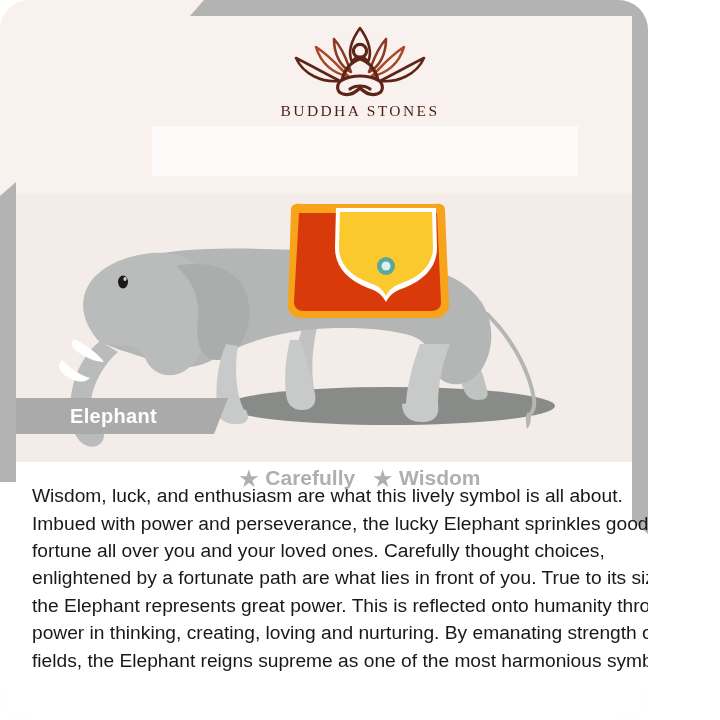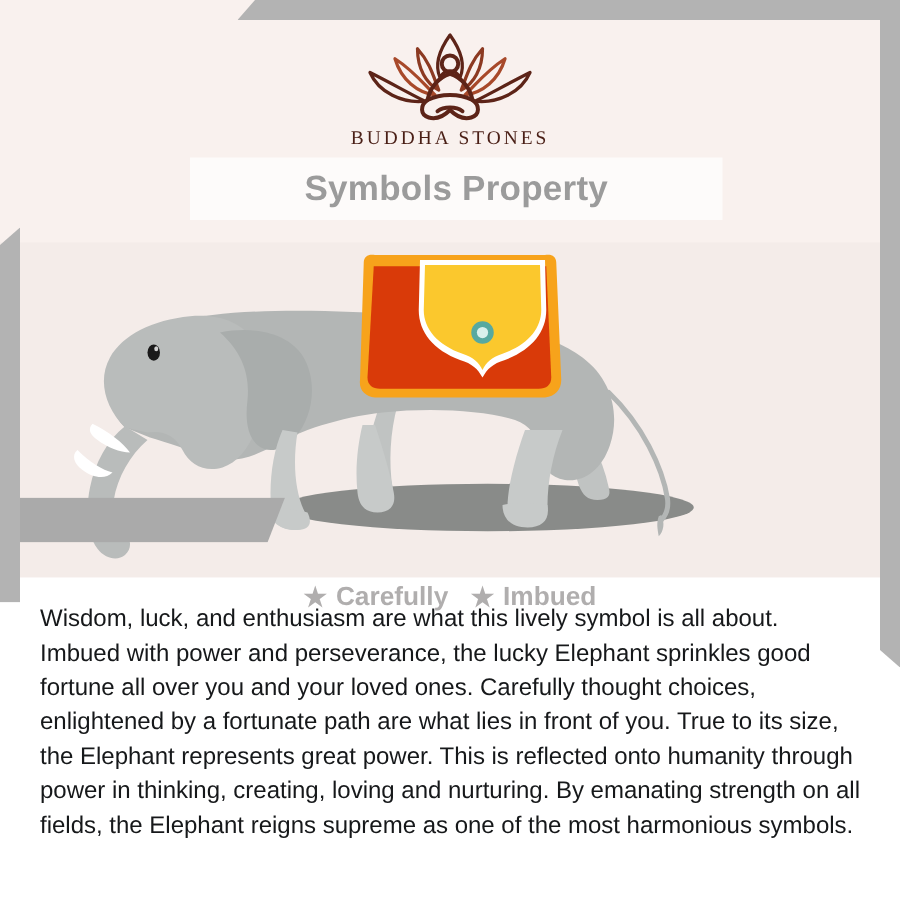--- a/index.html
+++ b/index.html
@@ -5,24 +5,25 @@
   html, body {
     margin: 0;
     padding: 0;
     background: #ffffff;
   }
   body {
     font-family: "Liberation Sans", sans-serif;
   }
   #page {
     position: relative;
-    width: 720px;
+    width: 648px;
     height: 720px;
     overflow: hidden;
     background: #f7efec;
+    border-radius: 30px;
   }
 
   
   .gray-bar-top {
     position: absolute;
     top: 0px;
     left: 190px;
     width: 530px;
     height: 16px;
     background: #b3b3b3;
@@ -213,21 +214,20 @@
         <path d="M82 37 C 72 40, 66 49, 64 58 C 70 55, 76 54, 82 54 C 88 54, 94 55, 100 58 C 98 49, 92 40, 82 37 Z"></path>
         <path d="M64 58 C 58 62, 58 70, 65 72 C 72 74, 78 70, 82 66"></path>
         <path d="M100 58 C 106 62, 106 70, 99 72 C 92 74, 86 70, 82 66"></path>
         <path d="M72 67 C 77 63, 87 63, 92 67"></path>
       </g>
     </svg>
     <div class="logo-word">BUDDHA STONES</div>
   </div>
 
   <div class="title-band"></div>
-  <div class="title-band-text">Symbols Property</div>
 
   <div class="stage">
     <svg width="720" height="268" viewBox="0 0 720 268">
 
       <ellipse cx="390" cy="212" rx="165" ry="19" fill="#757a78" opacity="0.85"></ellipse>
 
       <path d="M487 120 C 514 146, 530 180, 534 205 C 535 213, 532 219, 529 222" fill="none" stroke="#b3b6b5" stroke-width="4" stroke-linecap="round"></path>
       <path d="M529 218 C 532 224, 531 231, 527 235 C 526 230, 525 224, 527 219 Z" fill="#b3b6b5"></path>
 
       <path d="M455 130 C 470 150, 482 172, 487 196 C 489 203, 486 206, 478 206
@@ -340,27 +340,28 @@
                  L 340 18
                  Z" fill="#fbc82d"></path>
 
         <circle cx="386" cy="72" r="9" fill="#57a9a0"></circle>
         <circle cx="386" cy="72" r="4.5" fill="#d9f0ec"></circle>
       </g>
     </svg>
   </div>
 
   <div class="name-banner"></div>
+  <div class="name-banner-text">Elephant</div>
 
   <div class="traits">
     <span class="trait">
       <span class="star">★</span>
       <span>Carefully</span>
     </span>
     <span class="trait">
       <span class="star">★</span>
-      <span>Imbued</span>
+      <span>Wisdom</span>
     </span>
   </div>
 
   <p class="body-copy">Wisdom, luck, and enthusiasm are what this lively symbol is all about. Imbued with power and perseverance, the lucky Elephant sprinkles good fortune all over you and your loved ones. Carefully thought choices, enlightened by a fortunate path are what lies in front of you. True to its size, the Elephant represents great power. This is reflected onto humanity through power in thinking, creating, loving and nurturing. By emanating strength on all fields, the Elephant reigns supreme as one of the most harmonious symbols.</p>
 
 </div>
 
 </body></html>

